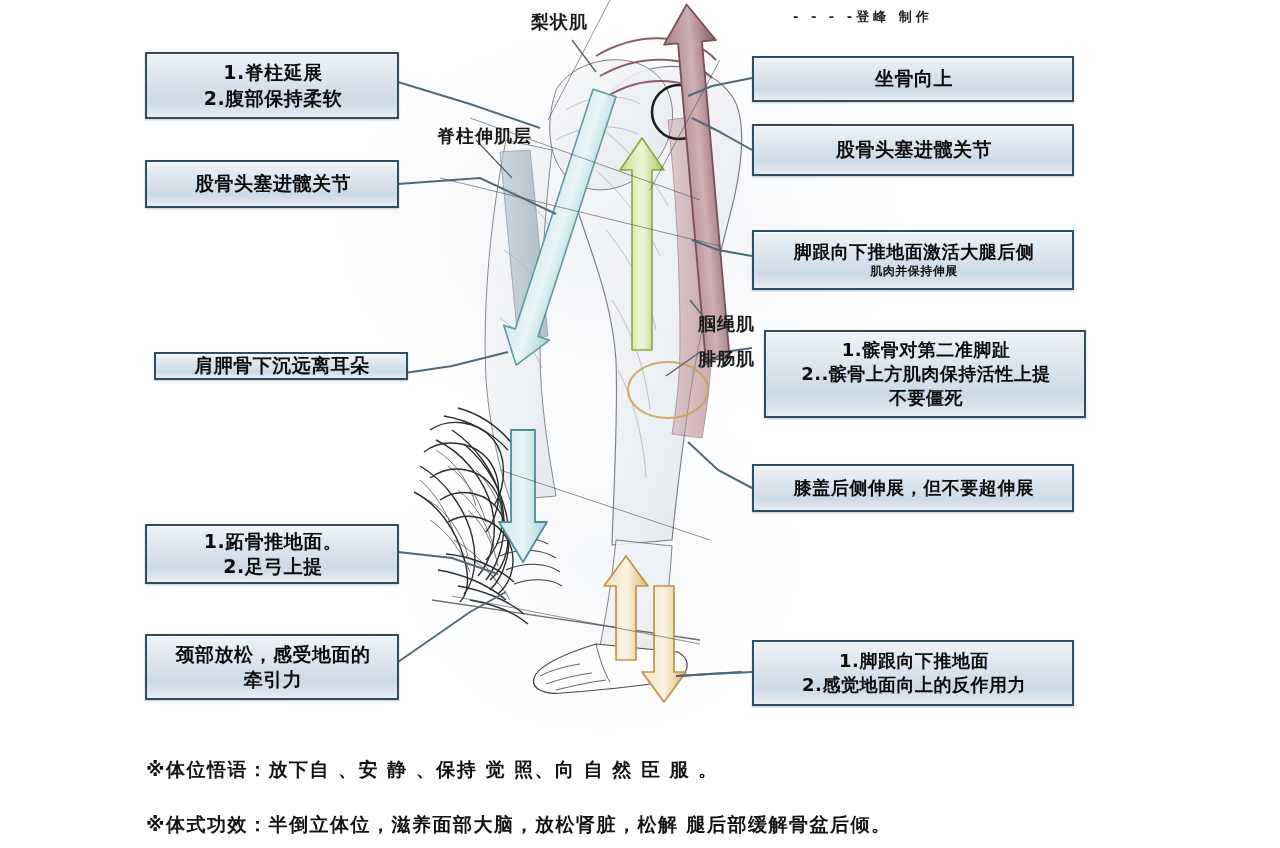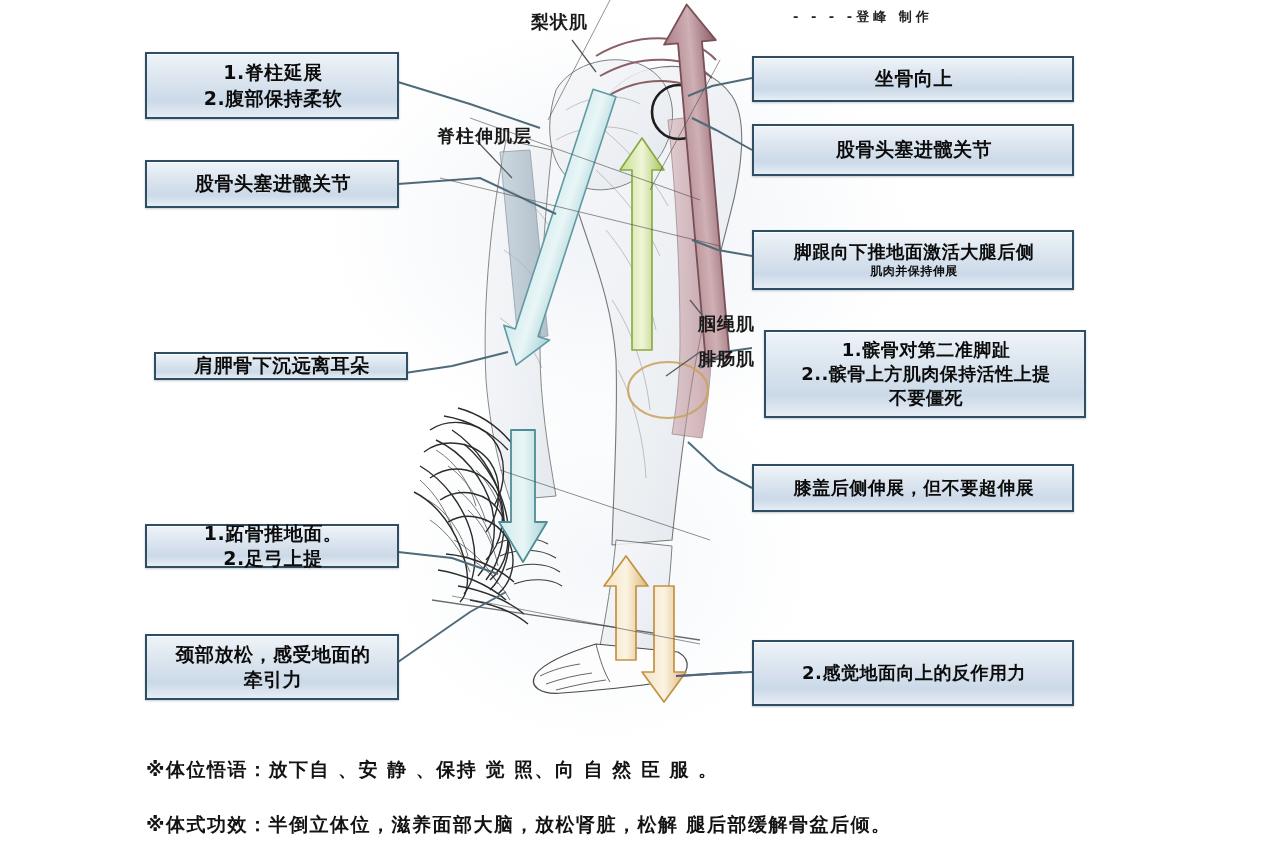--- a/index.html
+++ b/index.html
@@ -293,21 +293,21 @@
   </div>
 
   <div class="box" style="left:145px;top:160px;width:254px;height:48px;">
     <span class="ln">股骨头塞进髋关节</span>
   </div>
 
   <div class="box" style="left:154px;top:352px;width:254px;height:28px;">
     <span class="ln">肩胛骨下沉远离耳朵</span>
   </div>
 
-  <div class="box" style="left:145px;top:524px;width:254px;height:44px;">
+  <div class="box" style="left:145px;top:524px;width:254px;height:60px;">
     <span class="ln">1.跖骨推地面。</span>
     <span class="ln">2.足弓上提</span>
   </div>
 
   <div class="box" style="left:145px;top:634px;width:254px;height:66px;">
     <span class="ln">颈部放松，感受地面的</span>
     <span class="ln">牵引力</span>
   </div>
 
   <div class="box" style="left:752px;top:56px;width:322px;height:46px;">
@@ -327,19 +327,20 @@
     <span class="ln" style="font-size:18px;">1.髌骨对第二准脚趾</span>
     <span class="ln" style="font-size:18px;">2..髌骨上方肌肉保持活性上提</span>
     <span class="ln" style="font-size:18px;">不要僵死</span>
   </div>
 
   <div class="box" style="left:752px;top:464px;width:322px;height:48px;">
     <span class="ln" style="font-size:18px;">膝盖后侧伸展，但不要超伸展</span>
   </div>
 
   <div class="box" style="left:752px;top:640px;width:322px;height:66px;">
+    <span class="ln" style="font-size:18px;">1.脚跟向下推地面</span>
     <span class="ln" style="font-size:18px;">2.感觉地面向上的反作用力</span>
   </div>
 
   <div class="note" style="left:146px;top:812px;">※体式功效：半倒立体位，滋养面部大脑，放松肾脏，松解 腿后部缓解骨盆后倾。</div>
   <div class="note" style="left:146px;top:757px;">※体位悟语：放下自 、安 静 、保持 觉 照、向 自 然  臣 服 。</div>
 
 </div>
 
 </body></html>

